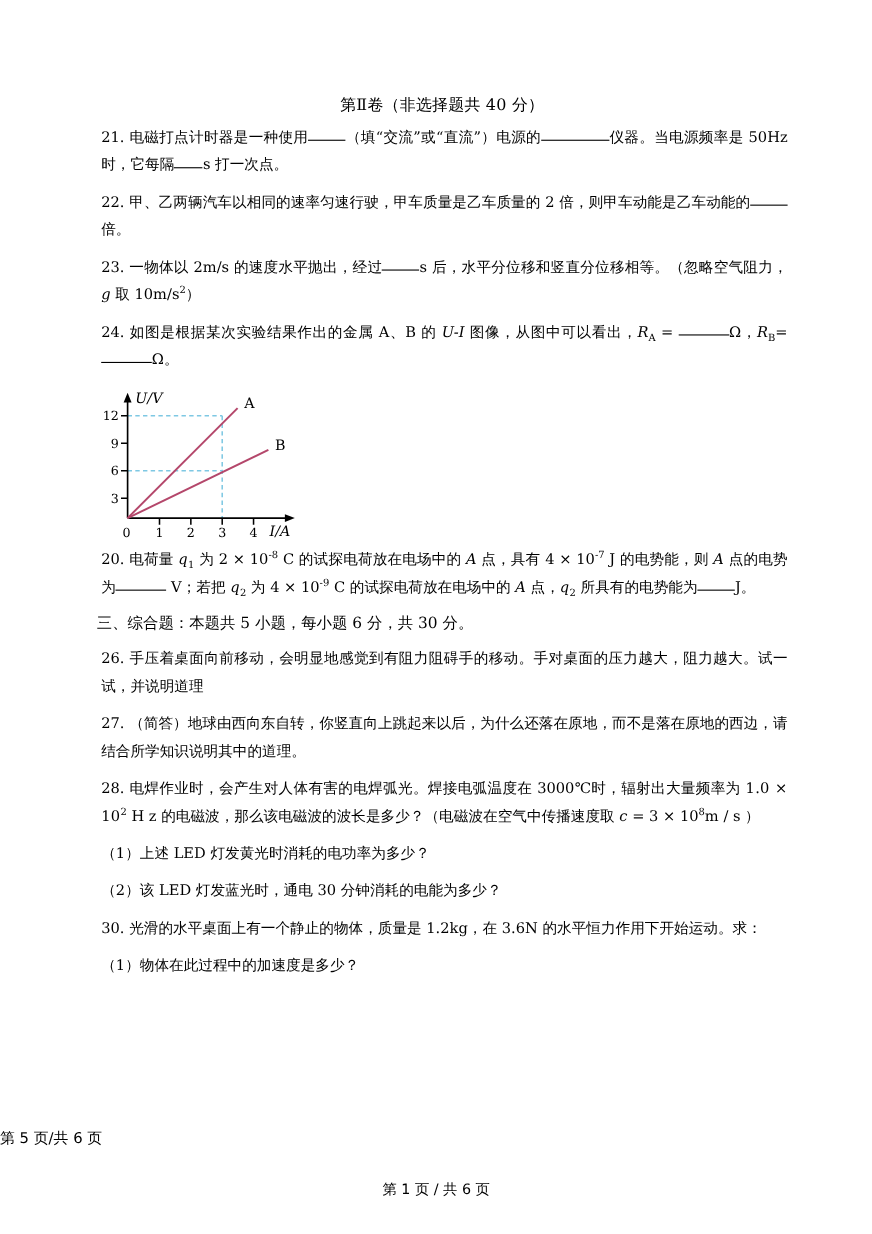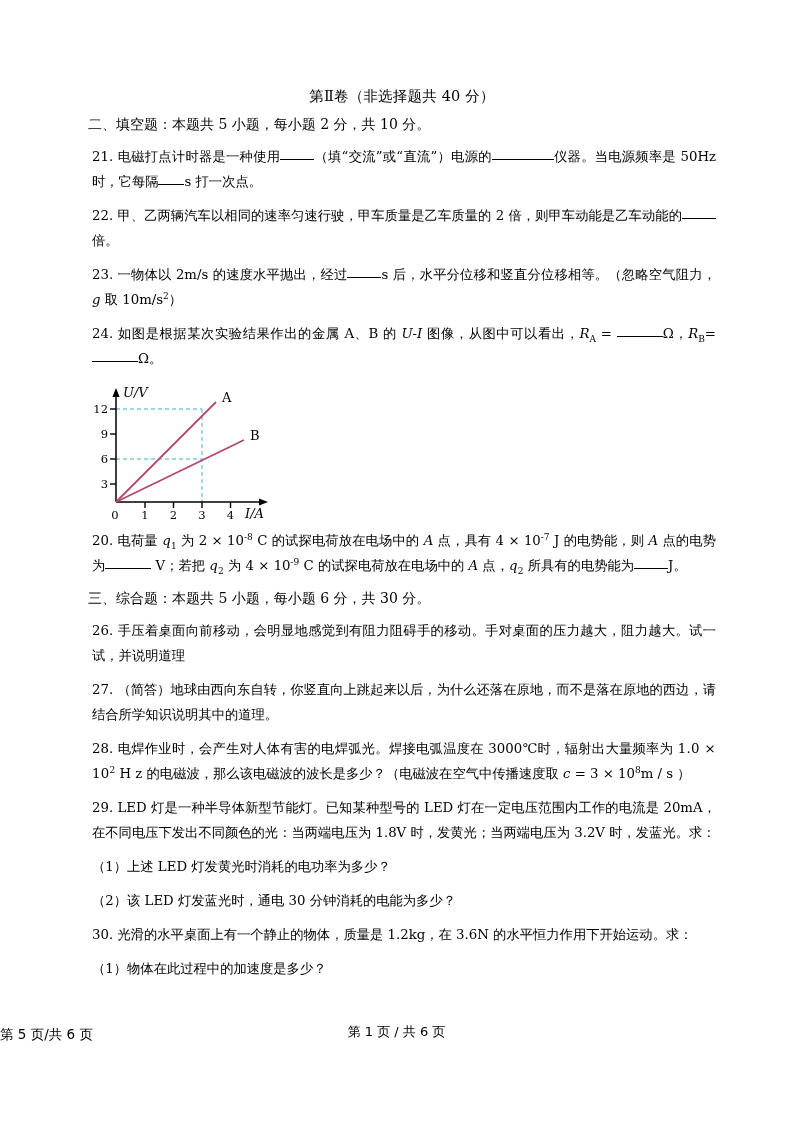--- a/index.html
+++ b/index.html
@@ -78,36 +78,35 @@
   .footer-a{
     position:absolute;
     left:0;right:0;
     top:1026px;
     font-size:13.5px;
     font-family:"DejaVu Sans","Liberation Sans",sans-serif;
   }
   .footer-b{
     position:absolute;
     left:0;right:0;
-    top:1023px;
+    top:1072px;
     text-align:center;
     font-size:13px;
     font-family:"DejaVu Sans","Liberation Sans",sans-serif;
   }
 </style>
 </head>
 <body>
 
 <div class="page">
 
   <div class="content">
 
     <div class="center-title">第Ⅱ卷（非选择题共 40 分）</div>
 
-    <div class="sec-head">二、填空题：本题共 5 小题，每小题 2 分，共 10 分。</div>
 
     <div class="q">
       <span class="num">21.</span>
       <span>电磁打点计时器是一种使用</span><span class="blank b4"></span><span>（填“交流”或“直流”）电源的</span><span class="blank b7"></span><span>仪器。当电源频率是 50Hz 时，它每隔</span><span class="blank b3"></span><span>s 打一次点。</span>
     </div>
 
     <div class="q">
       <span class="num">22.</span>
       <span>甲、乙两辆汽车以相同的速率匀速行驶，甲车质量是乙车质量的 2 倍，则甲车动能是乙车动能的</span><span class="blank b4"></span><span>倍。</span>
     </div>
@@ -198,24 +197,20 @@
       <span class="num">27.</span>
       <span>（简答）地球由西向东自转，你竖直向上跳起来以后，为什么还落在原地，而不是落在原地的西边，请结合所学知识说明其中的道理。</span>
     </div>
 
     <div class="q">
       <span class="num">28.</span>
       <span>电焊作业时，会产生对人体有害的电焊弧光。焊接电弧温度在 3000℃时，辐射出大量频率为</span>
       <span class="math mathup">1.0 × 10</span><sup>2</sup><span> H z 的电磁波，那么该电磁波的波长是多少？（电磁波在空气中传播速度取 </span><span class="ital">c</span><span> = 3 × 10</span><sup>8</sup><span>m / s ）</span>
     </div>
 
-    <div class="q">
-      <span class="num">29.</span>
-      <span>LED 灯是一种半导体新型节能灯。已知某种型号的 LED 灯在一定电压范围内工作的电流是 20mA，在不同电压下发出不同颜色的光：当两端电压为 1.8V 时，发黄光；当两端电压为 3.2V 时，发蓝光。求：</span>
-    </div>
     <div class="q">（1）上述 LED 灯发黄光时消耗的电功率为多少？</div>
     <div class="q">（2）该 LED 灯发蓝光时，通电 30 分钟消耗的电能为多少？</div>
 
     <div class="q">
       <span class="num">30.</span>
       <span>光滑的水平桌面上有一个静止的物体，质量是 1.2kg，在 3.6N 的水平恒力作用下开始运动。求：</span>
     </div>
     <div class="q">（1）物体在此过程中的加速度是多少？</div>
 
   </div>

